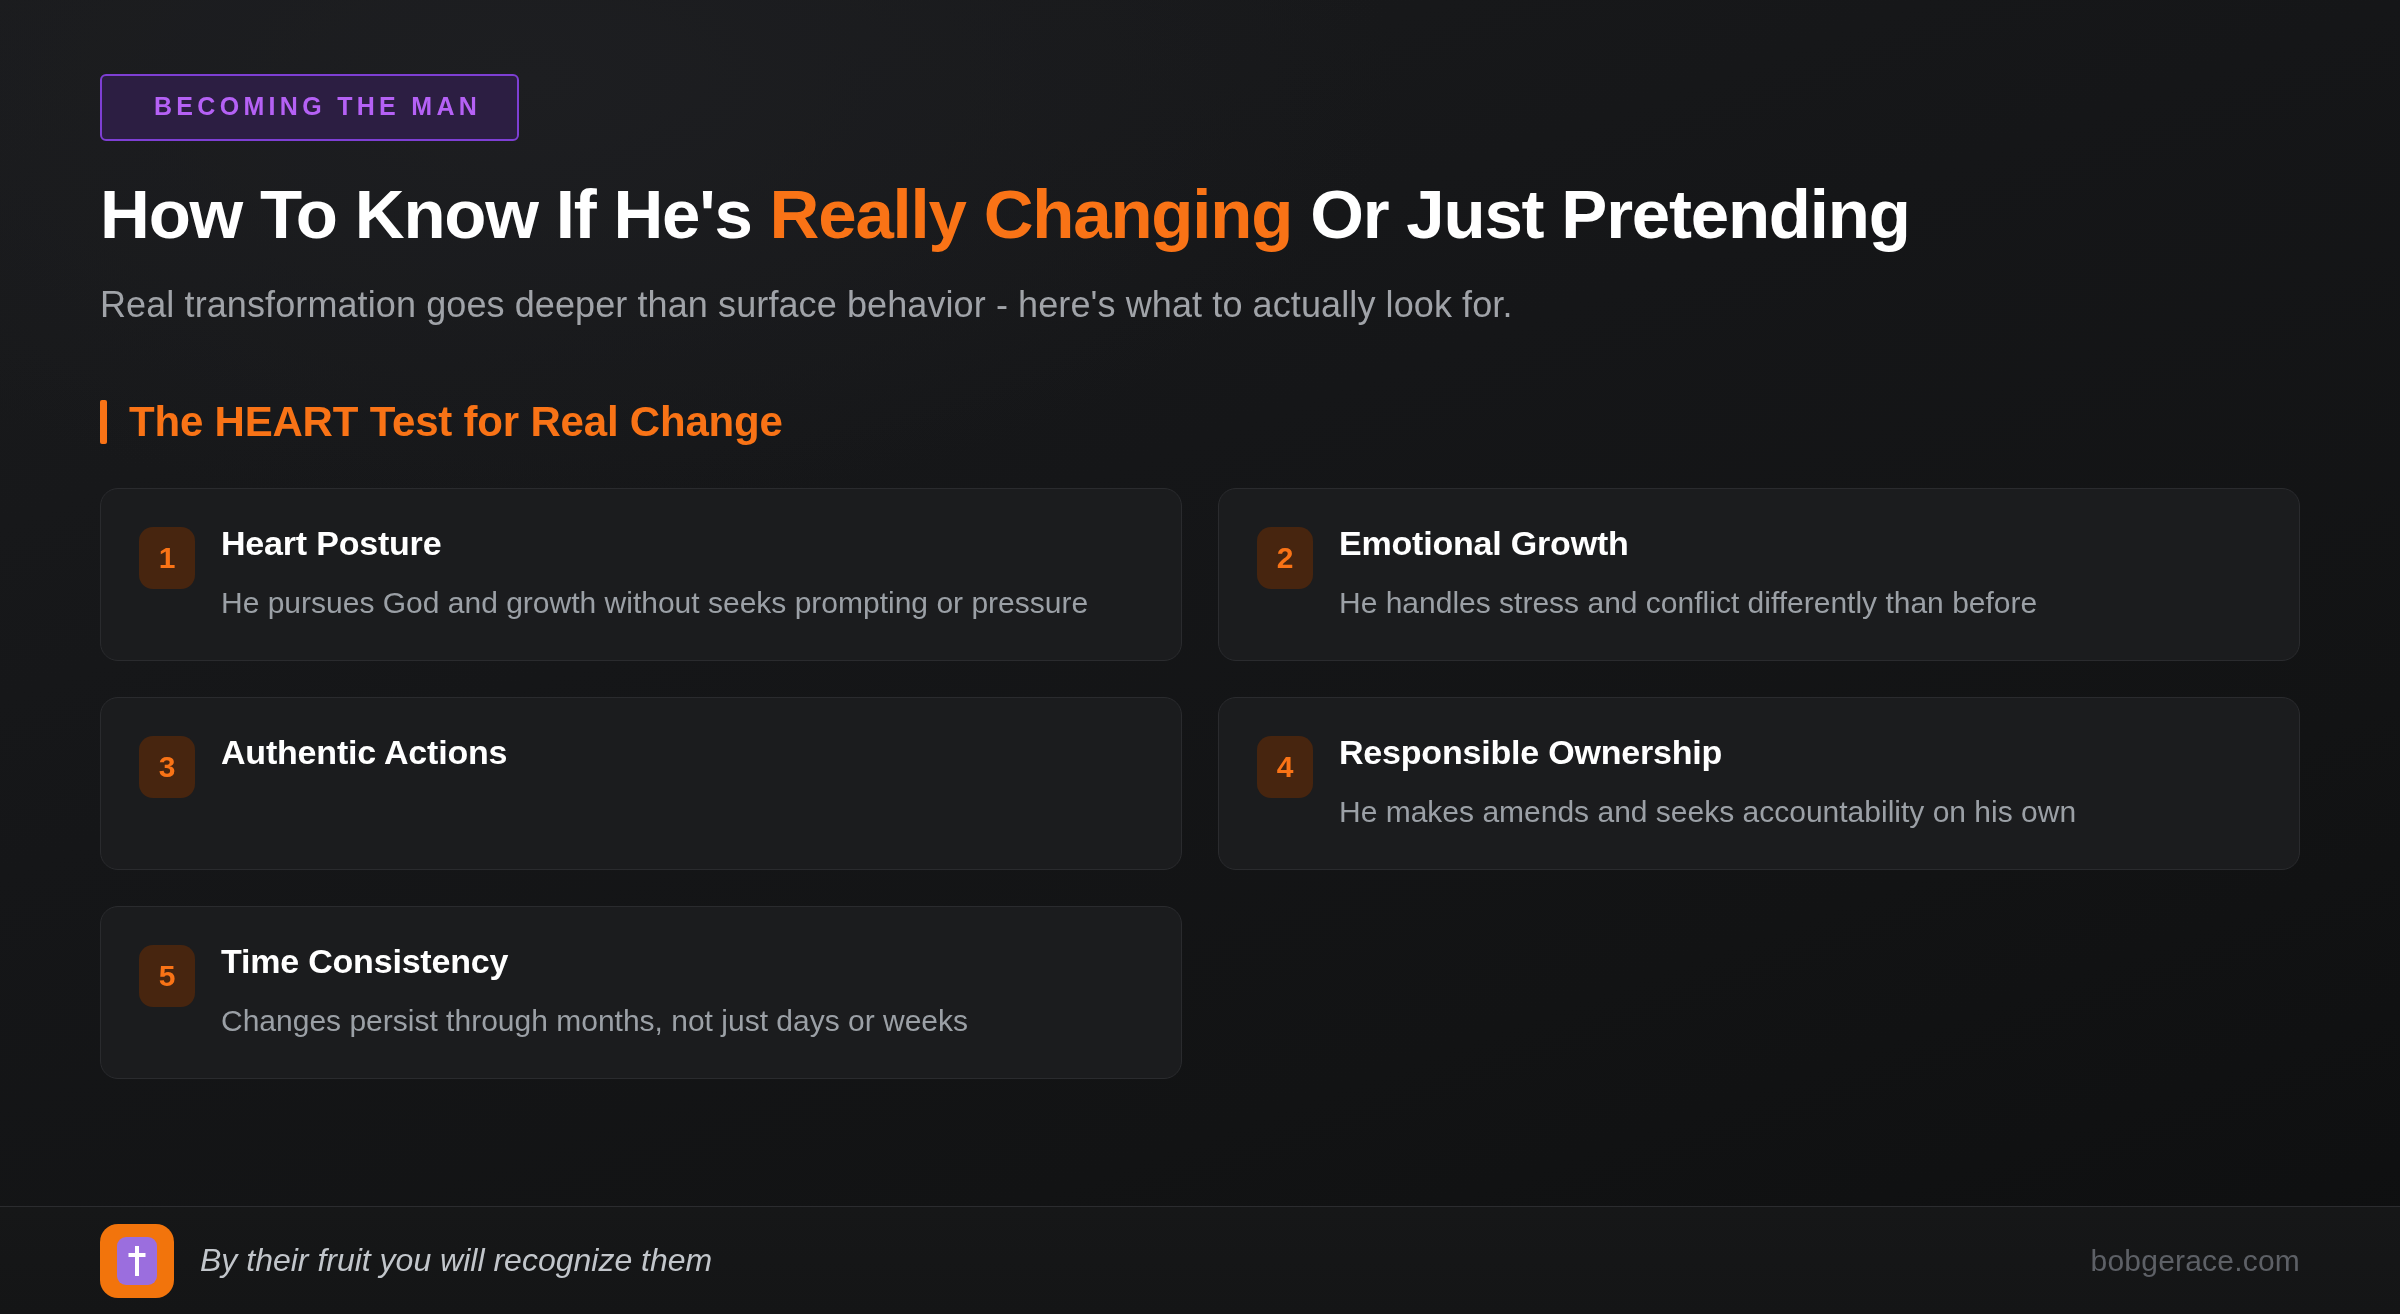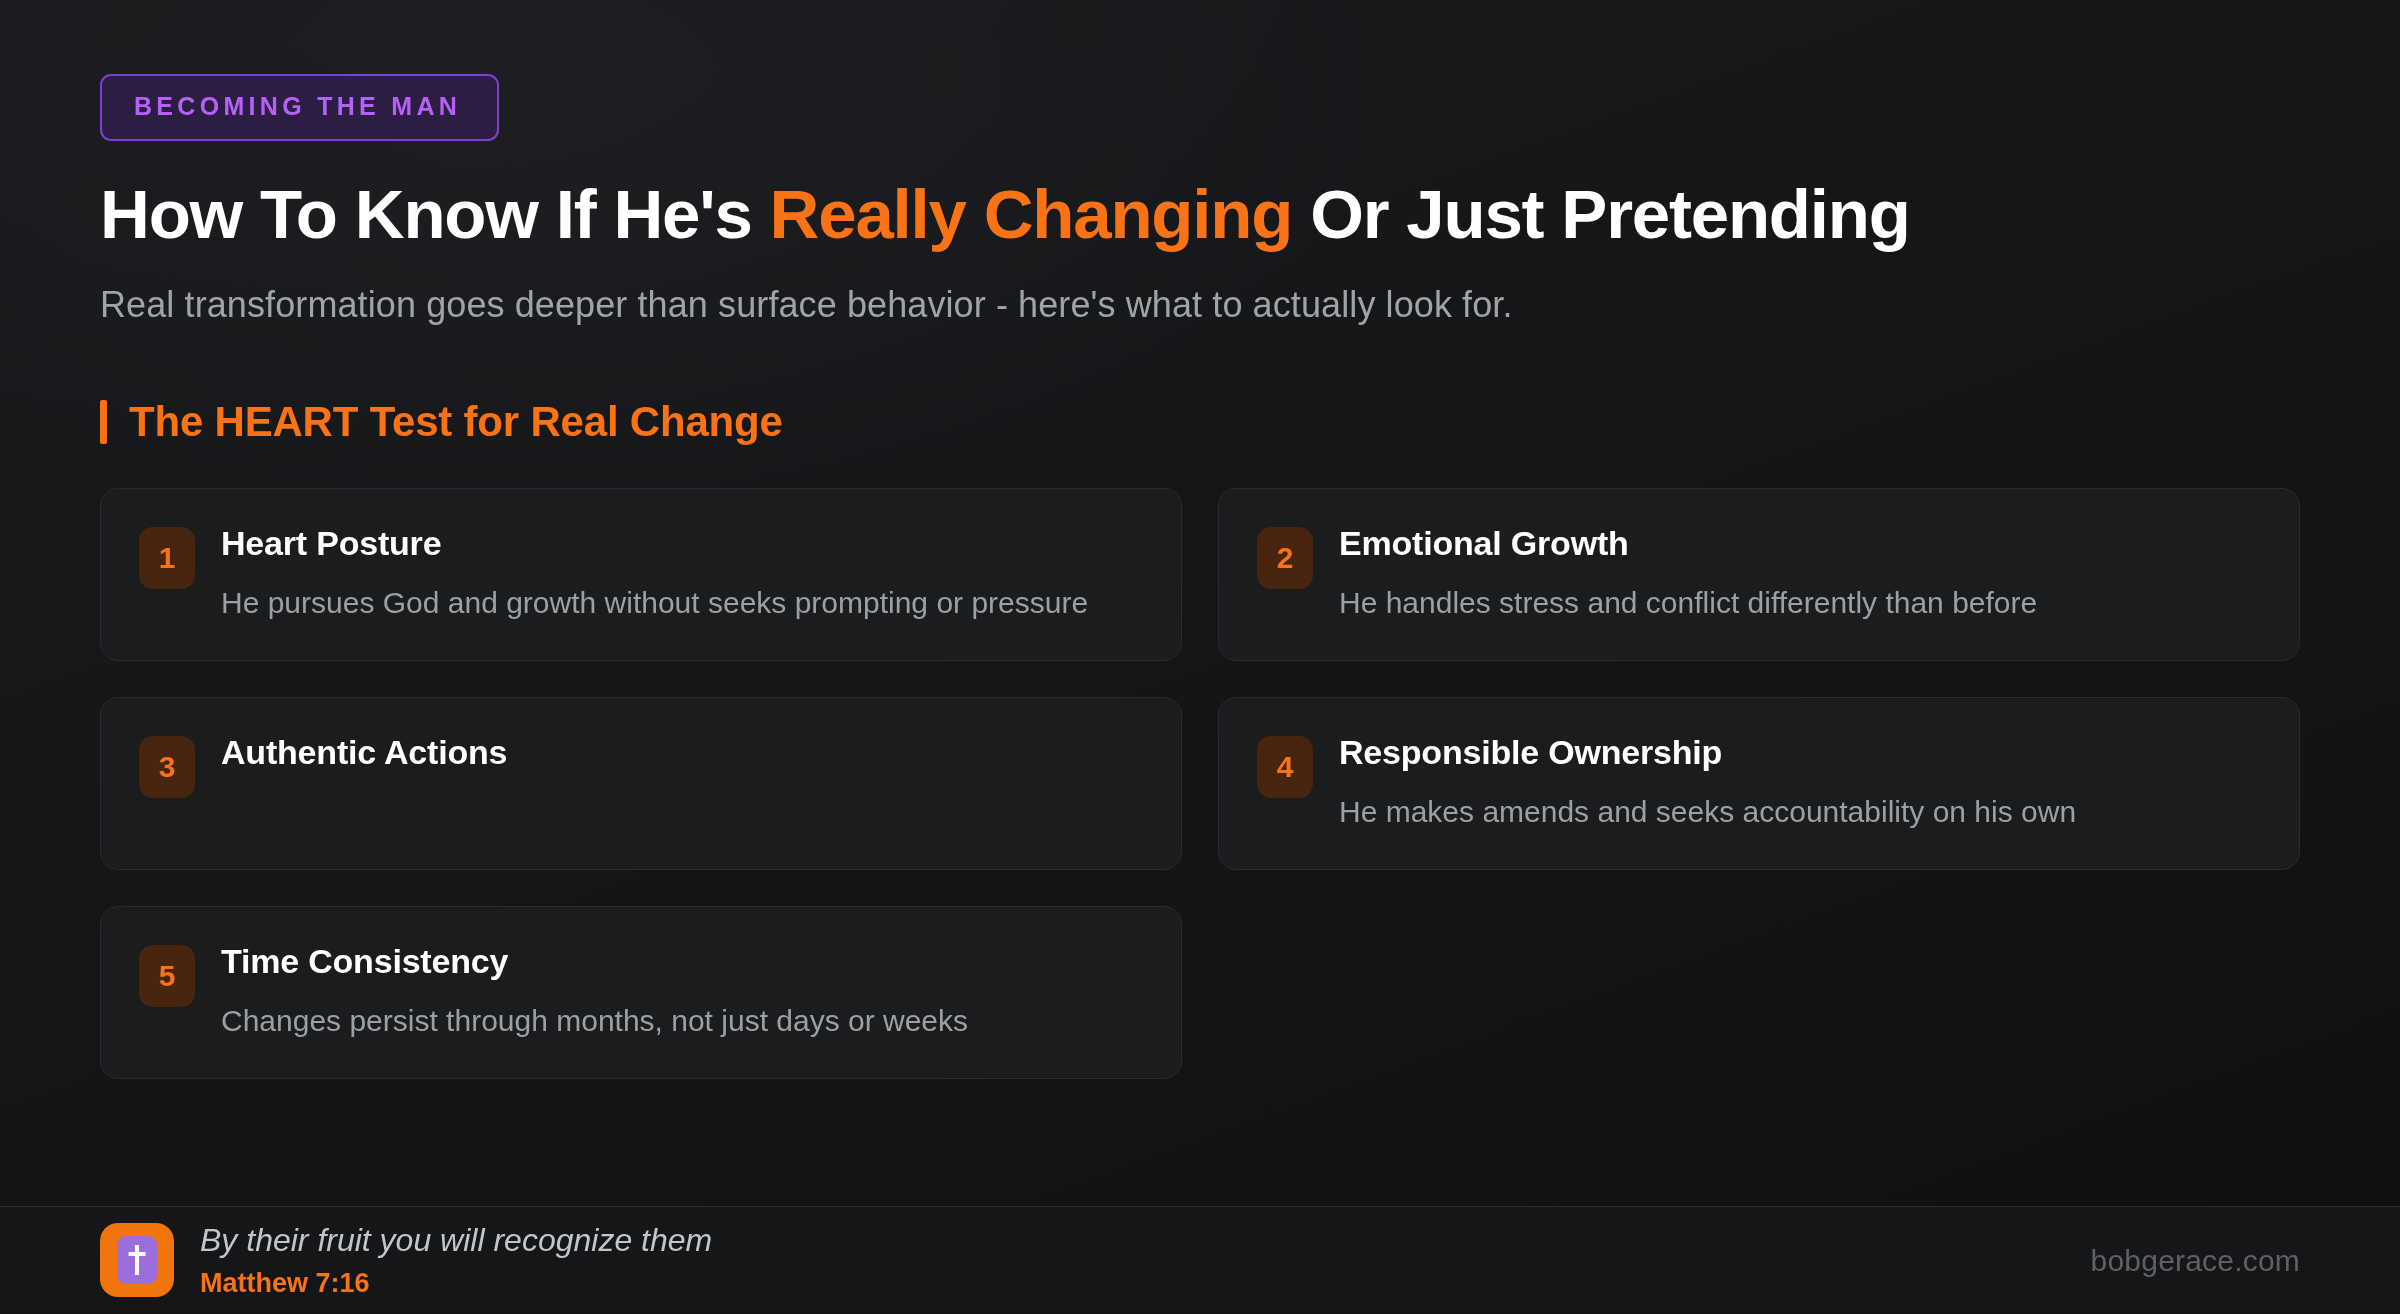--- a/index.html
+++ b/index.html
@@ -27,23 +27,23 @@
     position: absolute;
     left: 0; top: 0;
     width: 2400px;
     padding: 74px 100px 0 100px;
     box-sizing: border-box;
   }
 
   
   .kicker {
     display: inline-block;
-    padding: 18px 36px 20px 32px;
+    padding: 18px 36px 20px 52px;
     border: 2px solid #7e3fd4;
-    border-radius: 11px;
+    border-radius: 6px;
     background: #2c1e42;
     color: #b561f5;
     font-size: 25px;
     font-weight: 700;
     letter-spacing: 4.3px;
     line-height: 1;
     text-transform: uppercase;
     text-align: center;
   }
 
@@ -265,19 +265,18 @@
       <div class="cross-badge">
         <div class="cross-inner">
           <svg width="22" height="34" viewBox="0 0 22 34" aria-hidden="true">
             <rect x="9" y="2" width="4" height="30" fill="#ffffff"></rect>
             <rect x="2.5" y="9" width="17" height="4" fill="#ffffff"></rect>
           </svg>
         </div>
       </div>
       <div>
         <div class="verse-text">By their fruit you will recognize them</div>
-        <div class="verse-ref">Matthew 7:16</div>
       </div>
     </div>
     <div class="site">bobgerace.com</div>
   </div>
 
 </div>
 
 </body></html>

